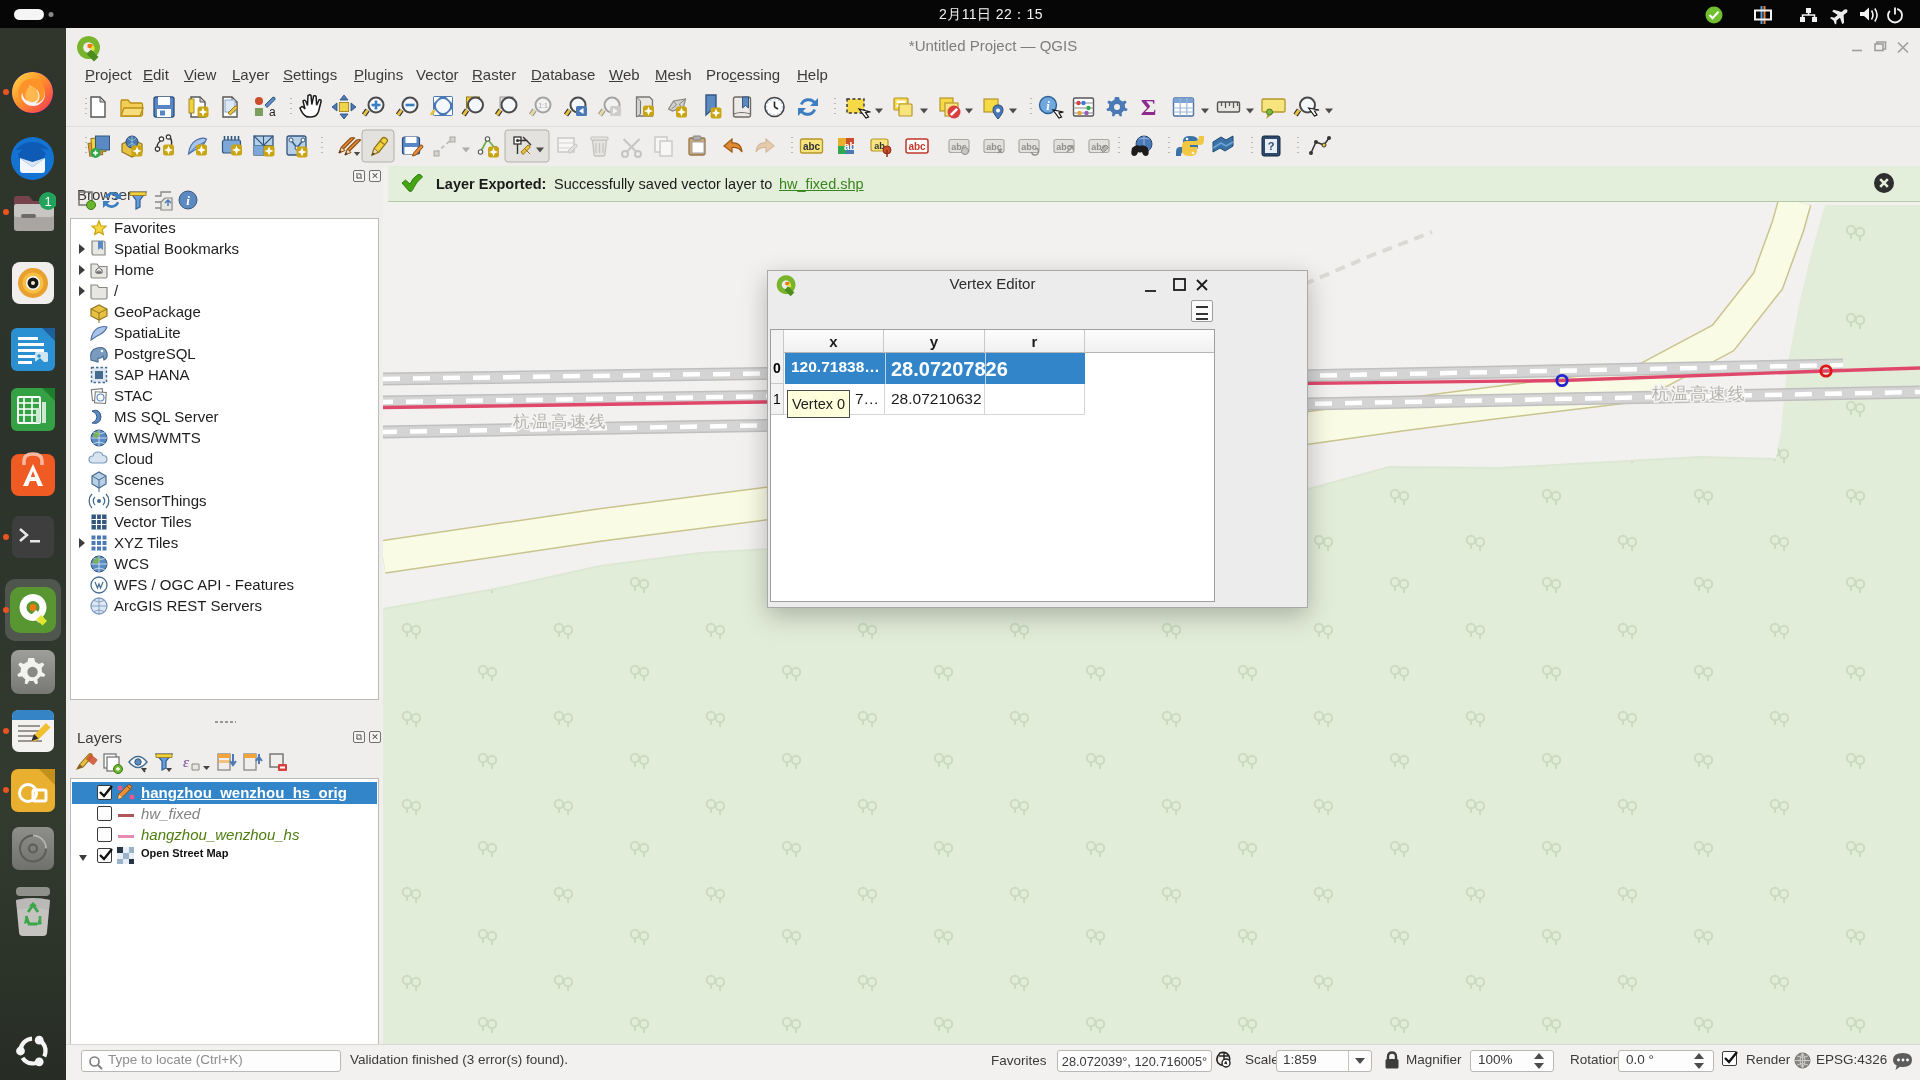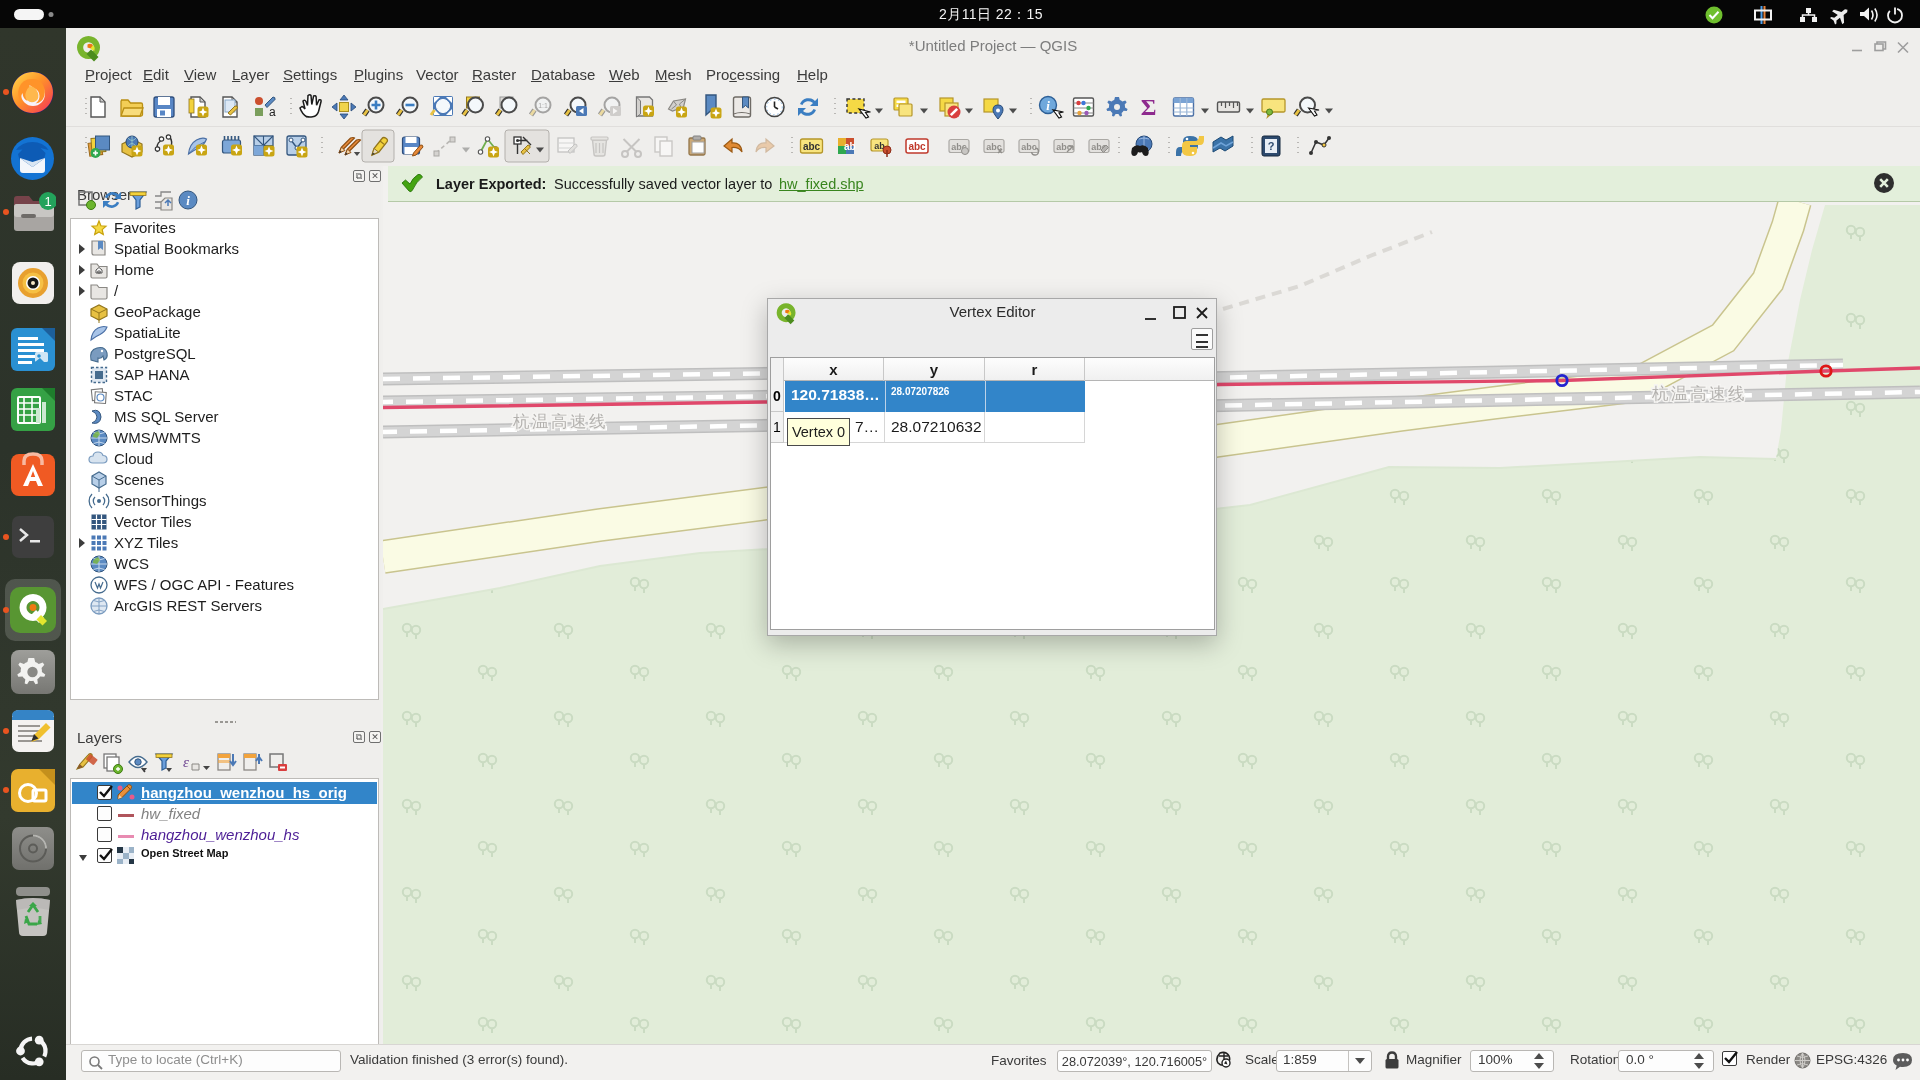--- a/index.html
+++ b/index.html
@@ -30,21 +30,21 @@
   .arrow-d { position:absolute; width:0; height:0; border-left:4.5px solid transparent; border-right:4.5px solid transparent; border-top:6px solid #3c3c3c; }
   .cbox { position:absolute; width:15px; height:15px; background:#fdfdfd; border:1.5px solid #3a3a3a; border-radius:2px; }
   
   #statusbar { left:66px; top:1044px; width:1854px; height:36px; background:#f2f1ef; border-top:1px solid #d8d6d3; font-size:13.5px; color:#3a3a3a; }
   .sbox { position:absolute; background:#fdfdfd; border:1px solid #b9b7b4; border-radius:3px; }
   
   #mapwrap { left:383px; top:166px; width:1537px; height:878px; background:#f2f1ef; }
   
   #notif { left:388px; top:166px; width:1532px; height:36px; background:#e3efdb; border-bottom:1px solid #b5c9a7; font-size:15px; }
   
-  #vertexwin { left:767px; top:270px; width:450px; height:338px; background:#ececec; border:1px solid #a8a8a8; box-shadow:0 8px 24px rgba(0,0,0,0.25);margin-top:28px; }
+  #vertexwin { left:767px; top:270px; width:541px; height:338px; background:#ececec; border:1px solid #a8a8a8; box-shadow:0 8px 24px rgba(0,0,0,0.25); }
 </style>
 </head>
 <body>
 <div class="abs" id="topbar">
   <svg class="abs" style="left:0;top:0" width="1920" height="28" viewBox="0 0 1920 28">
     <rect x="14" y="9" width="30" height="11" rx="5.5" fill="#f5f5f5"></rect>
     <circle cx="51" cy="14.5" r="2.5" fill="#8a8a8a"></circle>
     <circle cx="1714" cy="15" r="8.5" fill="#6fbf2e"></circle>
     <path d="M1709.5 15 l3 3.2 l6-6.5" stroke="#fff" stroke-width="2" fill="none"></path>
     <g>
@@ -1011,21 +1011,21 @@
         <circle cx="15" cy="13" r="2.5" fill="#e85a8a"></circle>
       </svg>
     <div class="abs" style="left:70px;top:5px;font-size:15px;font-weight:bold;color:#fff;text-decoration:underline">hangzhou_wenzhou_hs_orig</div>
 
     <div class="cbox" style="left:26px;top:27px"></div>
     <div class="abs" style="left:47px;top:35px;width:16px;height:2.6px;background:#b0555c"></div>
     <div class="abs" style="left:70px;top:26px;font-size:15px;font-style:italic;color:#818181">hw_fixed</div>
 
     <div class="cbox" style="left:26px;top:48px"></div>
     <div class="abs" style="left:47px;top:56px;width:16px;height:2.6px;background:#e88bb1"></div>
-    <div class="abs" style="left:70px;top:47px;font-size:15px;font-style:italic;color:#4c1d95">hangzhou_wenzhou_hs</div>
+    <div class="abs" style="left:70px;top:47px;font-size:15px;font-style:italic;color:#4d7c0f">hangzhou_wenzhou_hs</div>
 
     <div class="arrow-d" style="left:8px;top:76px"></div>
     <div class="cbox" style="left:26px;top:69px"></div>
     <svg class="abs" style="left:26px;top:67px" width="18" height="18" viewBox="0 0 18 18">
         <path d="M3 9 l4 4 l8-10" fill="none" stroke="#111" stroke-width="2.4"></path>
       </svg>
     <svg class="abs" style="left:46px;top:68px" width="17" height="17" viewBox="0 0 17 17">
         <rect x="0" y="0" width="17" height="17" fill="#e8eef5"></rect>
         <rect x="0" y="0" width="6" height="6" fill="#253746"></rect>
         <rect x="6" y="6" width="6" height="6" fill="#9bb3c8"></rect>
@@ -1140,21 +1140,21 @@
     <div class="abs" style="left:214px;top:0;width:100px;height:23px;border-right:1px solid #c8c8c8;text-align:center;font-weight:bold;font-size:15px;line-height:23px;color:#1a1a1a">r</div>
 
     <div class="abs" style="left:0;top:0;width:13px;height:23px;background:#f2f2f2;border-right:1px solid #c8c8c8"></div>
     <div class="abs" style="left:0;top:23px;width:13px;height:31px;background:#f2f2f2;border-right:1px solid #c8c8c8;border-bottom:1px solid #c8c8c8;font-weight:bold;font-size:14px;text-align:center;line-height:31px">0</div>
     <div class="abs" style="left:0;top:54px;width:13px;height:31px;background:#f2f2f2;border-right:1px solid #c8c8c8;border-bottom:1px solid #c8c8c8;font-size:14px;text-align:center;line-height:31px">1</div>
 
     <div class="abs" style="left:14px;top:23px;width:300px;height:31px;background:#3285c9"></div>
     <div class="abs" style="left:113.5px;top:23px;width:1px;height:31px;background:#bcd2e8"></div>
     <div class="abs" style="left:214px;top:23px;width:1px;height:31px;background:#bcd2e8"></div>
     <div class="abs" style="left:20px;top:28px;font-size:15.5px;font-weight:bold;color:#fff">120.71838…</div>
-    <div class="abs" style="left:120px;top:28px;font-size:10px;font-weight:bold;color:#fff">28.07207826</div>
+    <div class="abs" style="left:120px;top:28px;font-size:20px;font-weight:bold;color:#fff">28.07207826</div>
 
     <div class="abs" style="left:13px;top:54px;width:101px;height:31px;border-right:1px solid #d6d6d6;border-bottom:1px solid #d6d6d6"></div>
     <div class="abs" style="left:114px;top:54px;width:100px;height:31px;border-right:1px solid #d6d6d6;border-bottom:1px solid #d6d6d6"></div>
     <div class="abs" style="left:214px;top:54px;width:100px;height:31px;border-right:1px solid #d6d6d6;border-bottom:1px solid #d6d6d6"></div>
     <div class="abs" style="left:84px;top:60px;font-size:15.5px;color:#1a1a1a">7…</div>
     <div class="abs" style="left:120px;top:60px;font-size:15.5px;color:#1a1a1a">28.07210632</div>
 
     <div class="abs" style="left:16px;top:60px;width:63px;height:28px;background:#ffffdc;border:1px solid #4a4a4a;font-size:14.5px;color:#1c1c1c;line-height:27px;text-align:center">Vertex 0</div>
   </div>
 </div>

